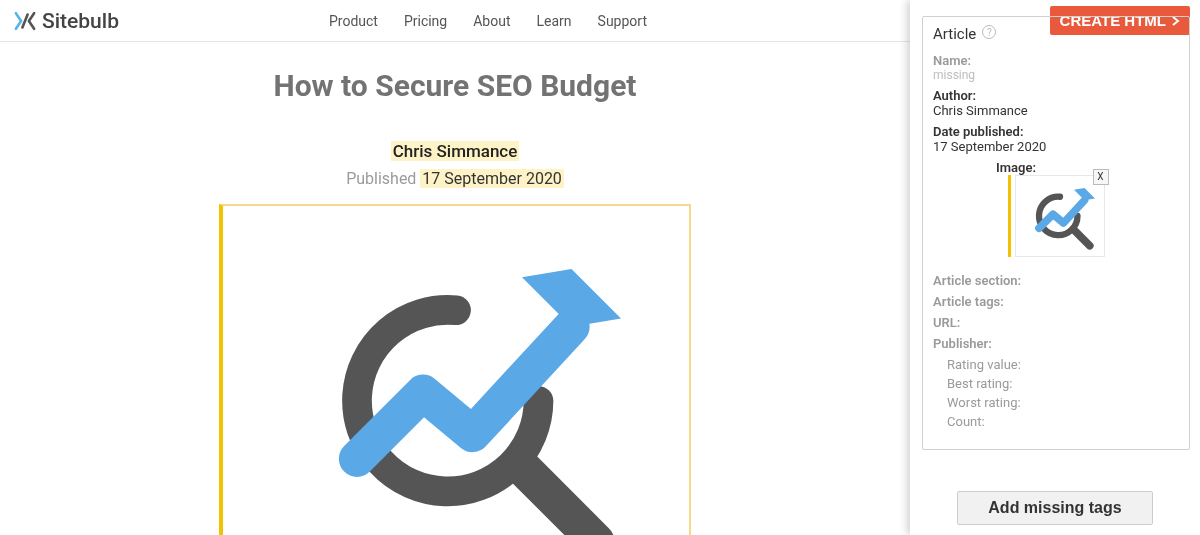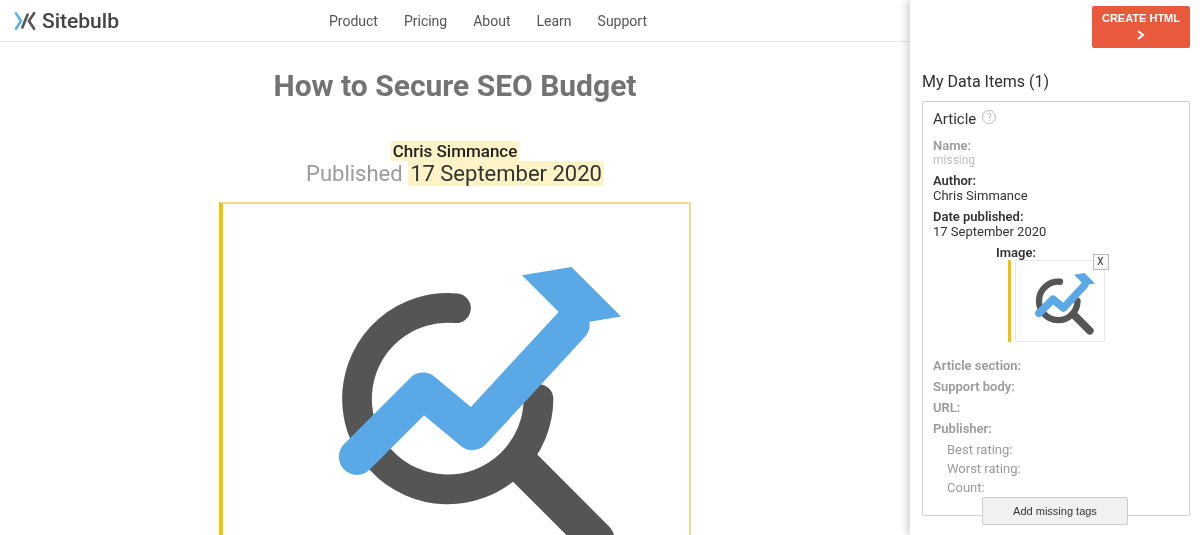--- a/index.html
+++ b/index.html
@@ -23,37 +23,37 @@
   .trial {
     border:none; border-radius:4px; padding:8px 18px; background:#73c26c; color:#fff;
     font-size:14px; font-weight:600; cursor:pointer;
   }
 
   
   .content { position:absolute; left:0; top:42px; right:290px; bottom:0; overflow:hidden; }
   .article { width:680px; margin:0 auto; text-align:center; padding-top:26px;}
   .title { color:#737373; font-size:30px; font-weight:700; margin:0 0 38px 0;}
   .meta .author-hl { background:#fef3c7; padding:0 2px; font-size:17px; color:#222; font-weight:500;}
-  .meta .pub { font-size:22px; color:#9b9b9b;}
+  .meta .pub { margin-top:8px; font-size:16px; color:#9b9b9b;}
   .meta .date-hl{ background:#fef3c7; padding:0 2px; color:#333;}
   .figure {
     margin:16px auto 0 auto; width:472px; height:400px; border:2px solid #f2d98e; border-bottom:none;
     display:flex; align-items:flex-start; justify-content:center; padding-top:30px;
     border-left:4px solid #f2c200;
   }
   .figure svg { width:330px; height:330px;}
 
   
   .panel {
     position:absolute; top:0; right:0; width:290px; height:535px; background:#fff;
     box-shadow:-3px 0 8px rgba(0,0,0,0.18); padding:6px 10px 0 12px; overflow:hidden;
   }
   .create-btn{
-    float:right; background:#e95a3c; color:#fff; border:none; font-size:11px; font-weight:700;
-    padding:6px 10px; border-radius:2px; cursor:pointer; display:flex; align-items:center; gap:6px;flex-direction:column;
+    float:right; background:#e95a3c; color:#fff; border:none; font-size:15px; font-weight:700;
+    padding:6px 10px; border-radius:2px; cursor:pointer; display:flex; align-items:center; gap:6px;
   }
   .create-btn .chev{display:inline-block;}
   .panel-title { clear:both; padding-top:24px; font-size:16px; color:#2e2e2e; }
   .card {
     border:1px solid #d0d0d0; border-radius:2px; margin-top:10px; padding:8px 10px 20px 10px;
     position:relative; font-size:13px;
   }
   .card-head { font-size:15px; color:#333; margin-bottom:10px; display:flex; align-items:flex-start; gap:6px;}
   .help-icon{
     width:14px;height:14px;border-radius:50%;border:1px solid #bbb;color:#bbb;font-size:10px;
@@ -72,21 +72,21 @@
   .thumb svg{ width:70px; height:70px;}
   .x-btn{
     position:absolute; top:-6px; right:-4px; width:16px; height:16px; border:1px solid #bbb;
     background:#f7f7f7; font-size:10px; line-height:13px; text-align:center; cursor:pointer; color:#333;
   }
   .add-btn{
     position:absolute; bottom:10px; left:50%; transform:translateX(-145px); width:290px;
     display:flex; justify-content:center;
   }
   .add-missing{
-    background:#f1f1f1; border:1px solid #ccc; color:#333; font-size:11px; font-weight:400;
+    background:#f1f1f1; border:1px solid #ccc; color:#333; font-size:16px; font-weight:700;
     padding:7px 30px; border-radius:2px; cursor:pointer;
   }
 </style>
 </head>
 <body>
 
 <div class="page">
 
   <div class="header">
     <div class="logo">
@@ -141,21 +141,20 @@
   <div class="panel">
     <button class="create-btn">
       <span>CREATE HTML</span>
       <span class="chev">
         <svg width="8" height="10" viewBox="0 0 8 10">
             <path d="M1 1 L6 5 L1 9" fill="none" stroke="#fff" stroke-width="2"></path>
           </svg>
       </span>
     </button>
 
-    <div class="panel-title">My Data Items (1)</div>
 
     <div class="card">
       <div class="card-head">
         <span>Article</span>
         <span class="help-icon">?</span>
       </div>
 
       <div class="row">
         <span class="label faded">Name:</span>
         <span class="value required">missing</span>
@@ -185,28 +184,29 @@
           <div class="x-btn">X</div>
         </div>
       </div>
 
       <div style="height:10px;"></div>
 
       <div class="row">
           <span class="label faded">Article section:</span>
         </div>
       <div class="row">
-          <span class="label faded">Support body:</span>
+          <span class="label faded">Article tags:</span>
         </div>
       <div class="row">
           <span class="label faded">URL:</span>
         </div>
       <div class="row">
           <span class="label faded">Publisher:</span>
         </div>
+      <div class="sub">Rating value:</div>
       <div class="sub">Best rating:</div>
       <div class="sub">Worst rating:</div>
       <div class="sub">Count:</div>
     </div>
 
     <div class="add-btn">
       <button class="add-missing">Add missing tags</button>
     </div>
   </div>
 

